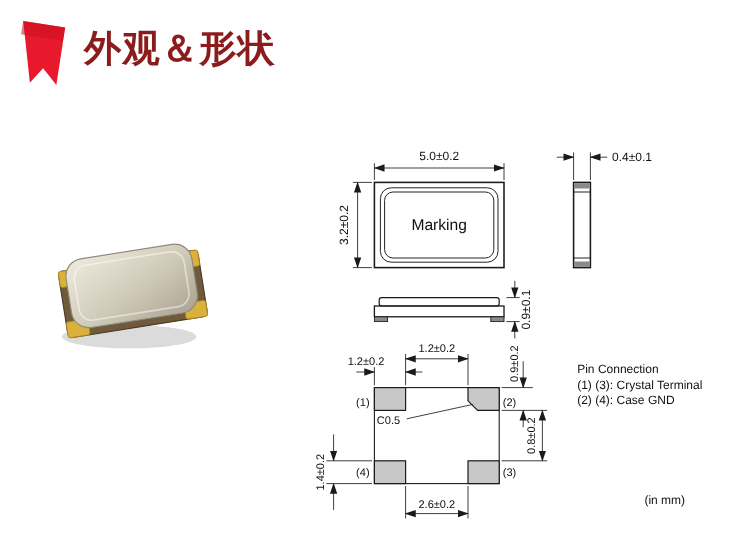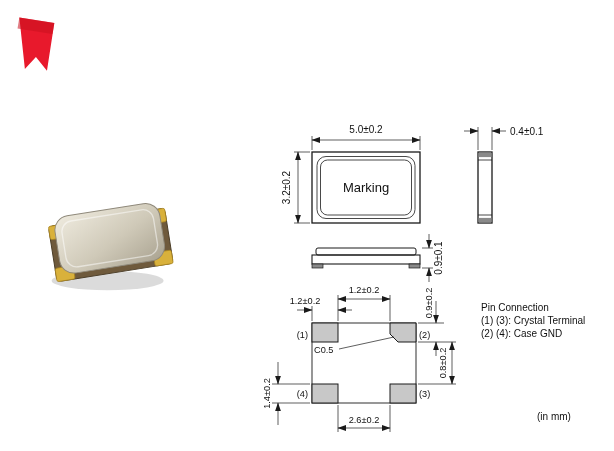--- a/index.html
+++ b/index.html
@@ -22,20 +22,21 @@
 </head>
 <body>
 
 <div class="page">
 
   <div class="header">
     <svg class="ribbon" viewBox="0 0 50 64">
       <path d="M8,2 L46,8 L38,60 L26,45 L14,58 Z" fill="var(--color-ribbon,#e8192c)"></path>
       <path d="M8,2 L46,8 L44,20 L6,14 Z" fill="#c8101f" opacity="0.55"></path>
     </svg>
+    <h1 class="page-title">外观＆形状</h1>
   </div>
 
   <svg class="photo" viewBox="0 0 150 112">
     <ellipse cx="72" cy="94" rx="58" ry="10" fill="#bdbdbd" opacity="0.55"></ellipse>
     <g transform="rotate(-9 75 55)">
       <defs>
         <linearGradient id="lidGrad" x1="0" y1="0" x2="1" y2="1">
           <stop offset="0" stop-color="#efebdf"></stop>
           <stop offset="0.55" stop-color="#cfc9b8"></stop>
           <stop offset="1" stop-color="#a9a290"></stop>

